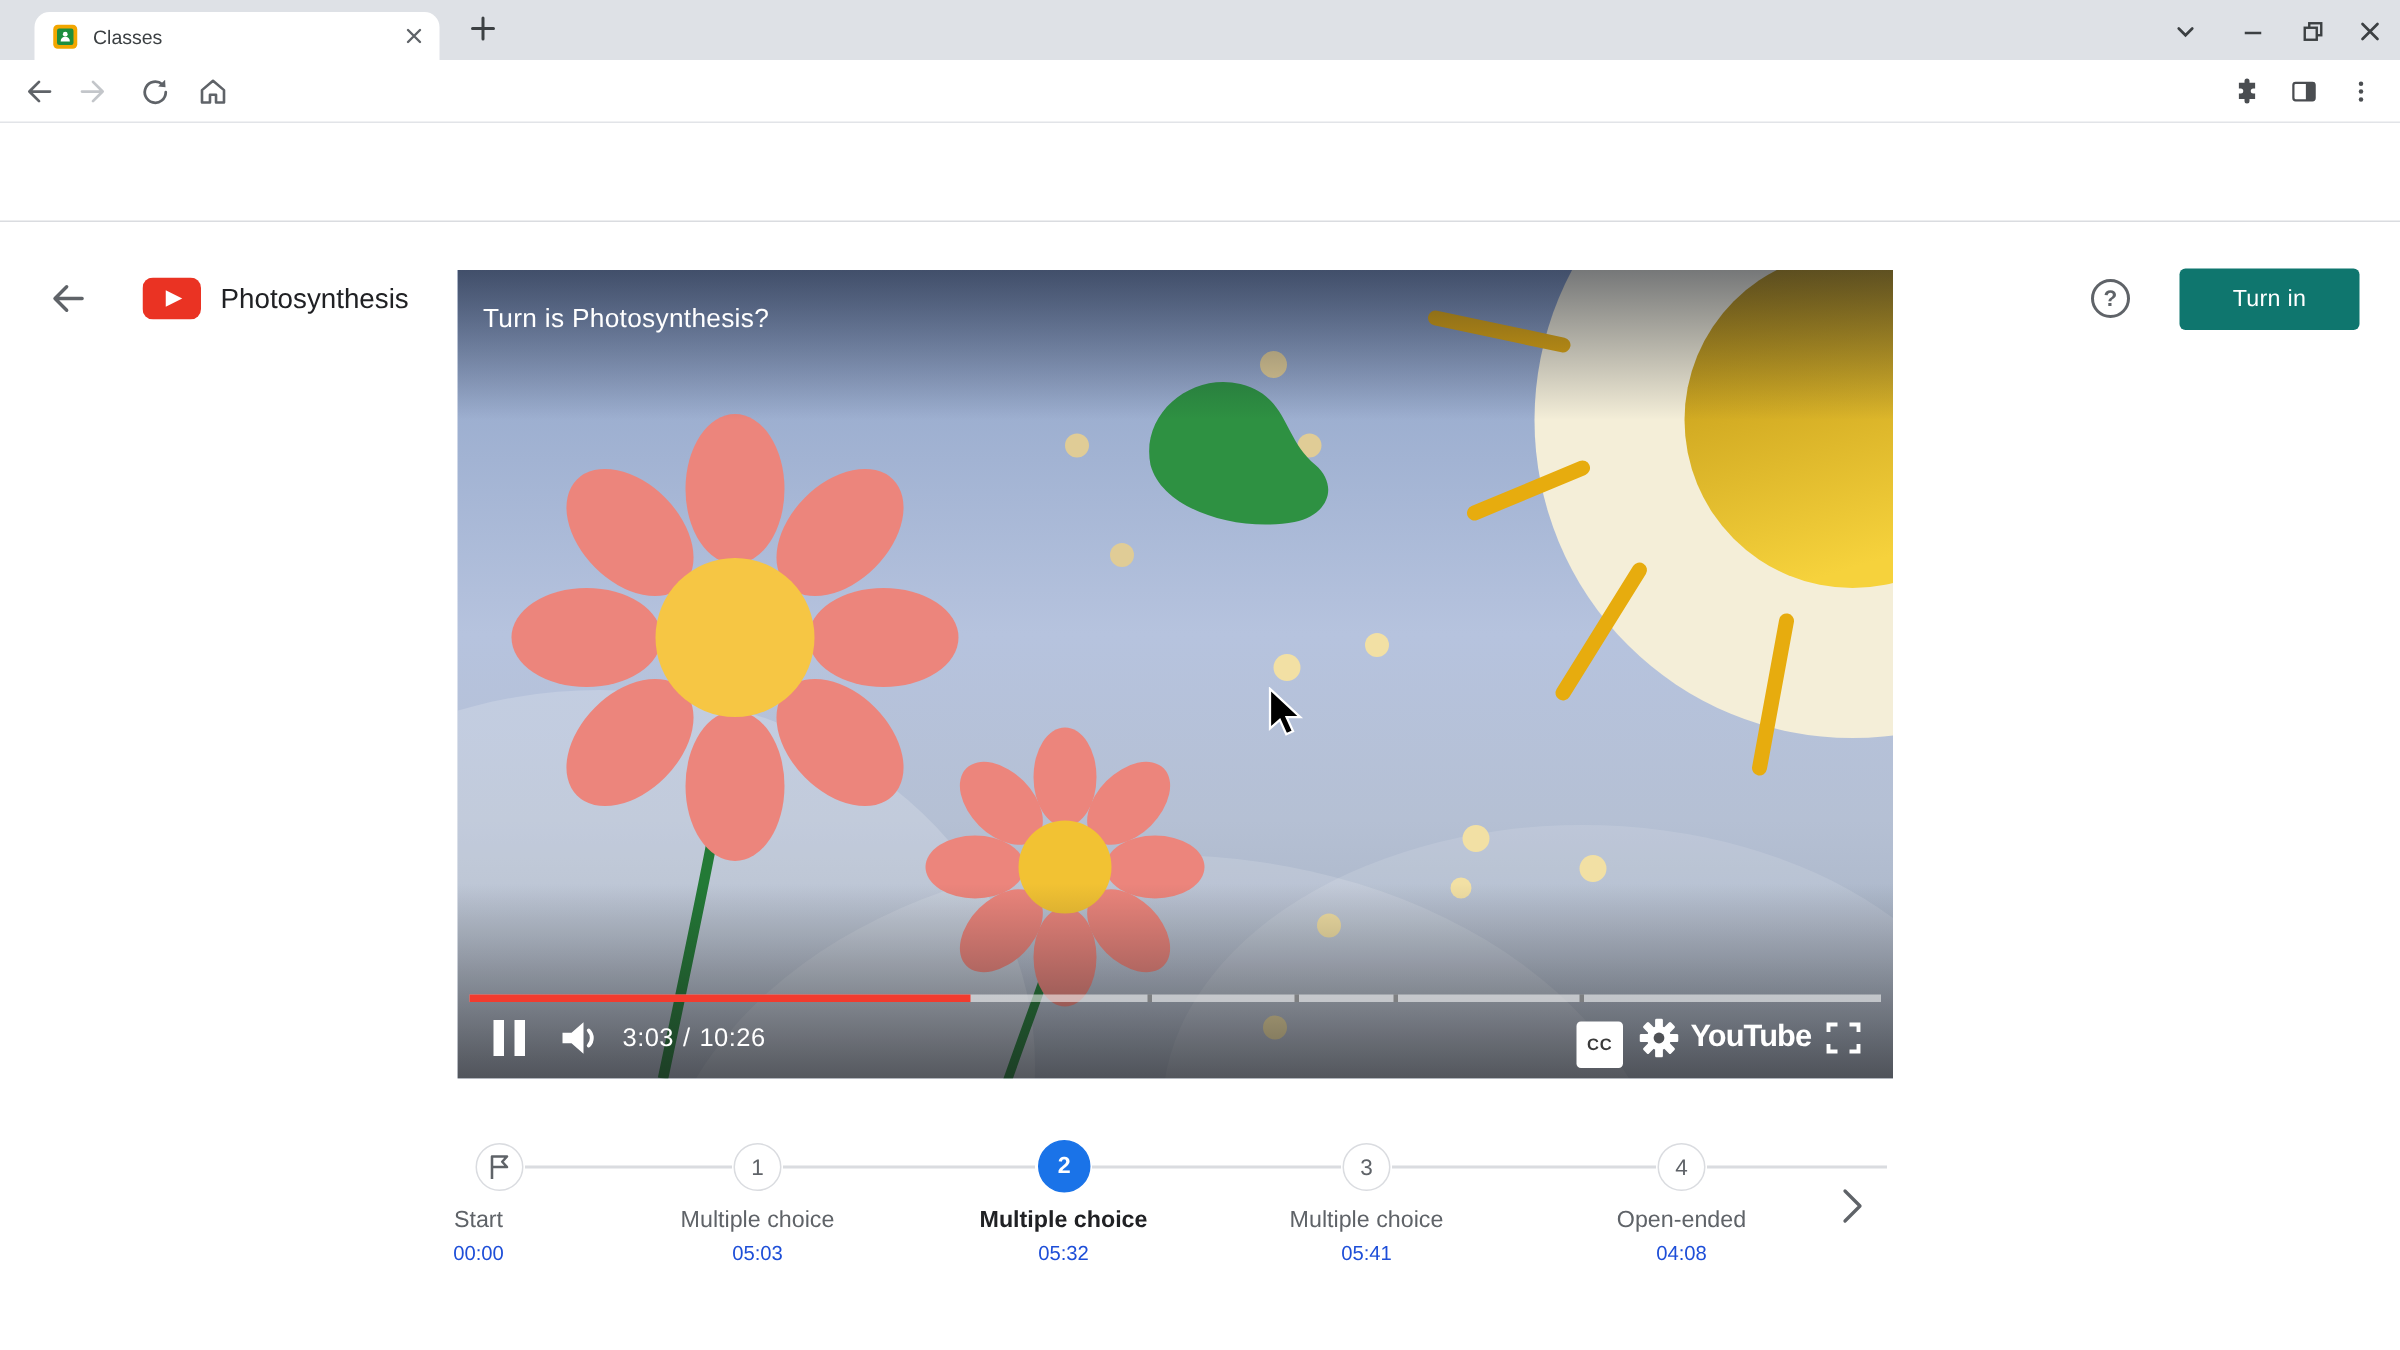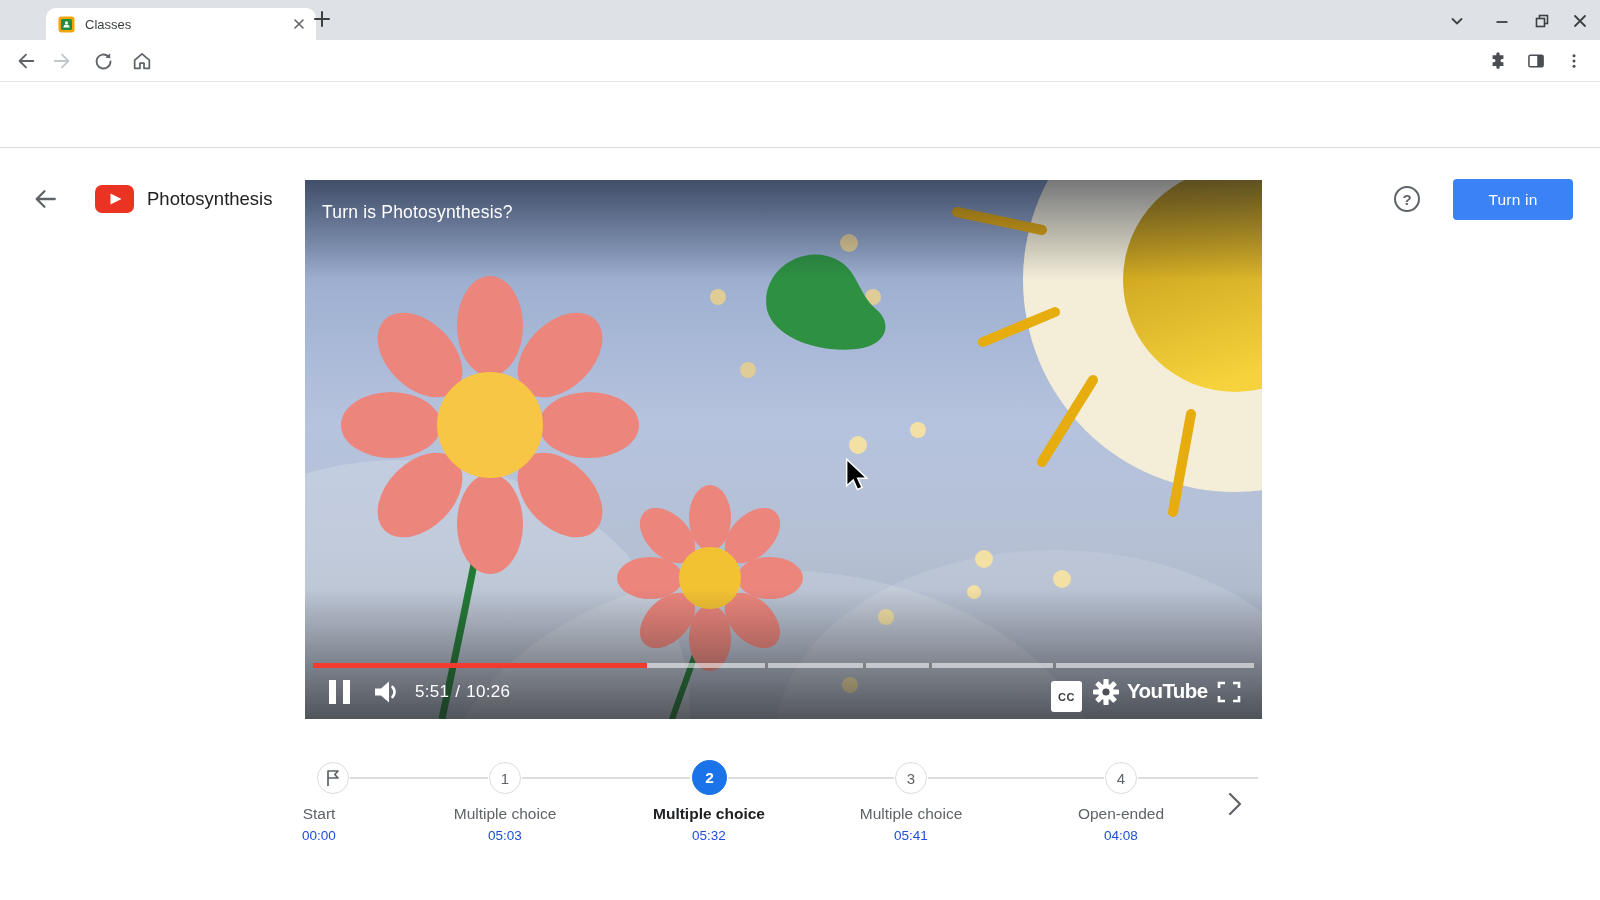--- a/index.html
+++ b/index.html
@@ -9,21 +9,21 @@
     font-family:"Liberation Sans","DejaVu Sans",sans-serif;
     -webkit-font-smoothing:antialiased;
   }
   .abs { position:absolute; }
 
   
   .tab-strip { position:absolute; left:0; top:0; width:1600px; height:40px; background:#dee1e6; }
   .tab {
     position:absolute; left:23px; top:8px; width:270px; height:32px;
     background:#fff; border-radius:10px 10px 0 0;
-    display:flex; align-items:center; padding:0 10px 0 12px;margin-left:23px;
+    display:flex; align-items:center; padding:0 10px 0 12px;
   }
   .tab-title { font-size:13px; color:#3c4043; margin-left:10px; flex:1;
     white-space:nowrap; overflow:hidden; }
   .icon-btn { display:flex; align-items:center; justify-content:center; cursor:default; }
   .win-btn { position:absolute; top:8px; width:34px; height:26px; display:flex; align-items:center; justify-content:center; }
 
   .toolbar { position:absolute; left:0; top:40px; width:1600px; height:42px; background:#fff;
     border-bottom:1px solid #e2e4e8; }
   .nav-ic { position:absolute; top:9px; width:24px; height:24px; display:flex; align-items:center; justify-content:center; }
   .omnibox {
@@ -38,21 +38,21 @@
   .hdr-title { position:absolute; left:147px; top:106px; font-size:18.5px; color:#202124; }
   .yt-logo { position:absolute; left:95px; top:103px; }
   .help-circle {
     position:absolute; left:1394px; top:104px; width:26px; height:26px;
     border:2px solid #5f6368; border-radius:50%; color:#5f6368;
     display:flex; align-items:center; justify-content:center;
     font-size:15px; font-weight:700;
   }
   .turnin-btn {
     position:absolute; left:1453px; top:97px; width:120px; height:41px;
-    background:#3b82f6; border:none; border-radius:4px; color:#fff;
+    background:#0f766e; border:none; border-radius:4px; color:#fff;
     font-size:15.5px; font-weight:500; letter-spacing:.2px;
     font-family:"Liberation Sans","DejaVu Sans",sans-serif; cursor:pointer;
   }
 
   
   .video {
     position:absolute; left:305px; top:180px; width:957px; height:539px; overflow:hidden;
     background:linear-gradient(180deg,#8094b8 0%,#9dafd0 18%,#b6c3de 45%,#b5c0d4 68%,#aab5c6 85%,#9aa5b5 100%);
   }
   .video svg.scene { position:absolute; left:0; top:0; }
@@ -314,21 +314,21 @@
       <span></span>
       <span></span>
     </div>
   <div class="ctrl" style="left:66px; top:498px;">
     <svg width="32" height="28" viewBox="0 0 32 28">
         <path d="M4 10.5 h6 l8 -7 v21 l-8 -7 h-6 z" fill="#fff"></path>
         <path d="M21.5 9 a7.2 7.2 0 0 1 0 10" stroke="#fff" stroke-width="2.6" fill="none" stroke-linecap="round"></path>
       </svg>
   </div>
   <div class="ctrl time-text">
-    <span>5:51</span>
+    <span>3:03</span>
     <span>/</span>
     <span>10:26</span>
   </div>
   <div class="ctrl cc-badge">CC</div>
   <div class="ctrl" style="left:788px; top:499px;">
     <svg width="26" height="26" viewBox="0 0 26 26">
       <g fill="#fff">
         <g transform="translate(13 13)">
           <rect x="-2.6" y="-13" width="5.2" height="8" rx="1"></rect>
           <rect x="-2.6" y="-13" width="5.2" height="8" rx="1" transform="rotate(45)"></rect>

